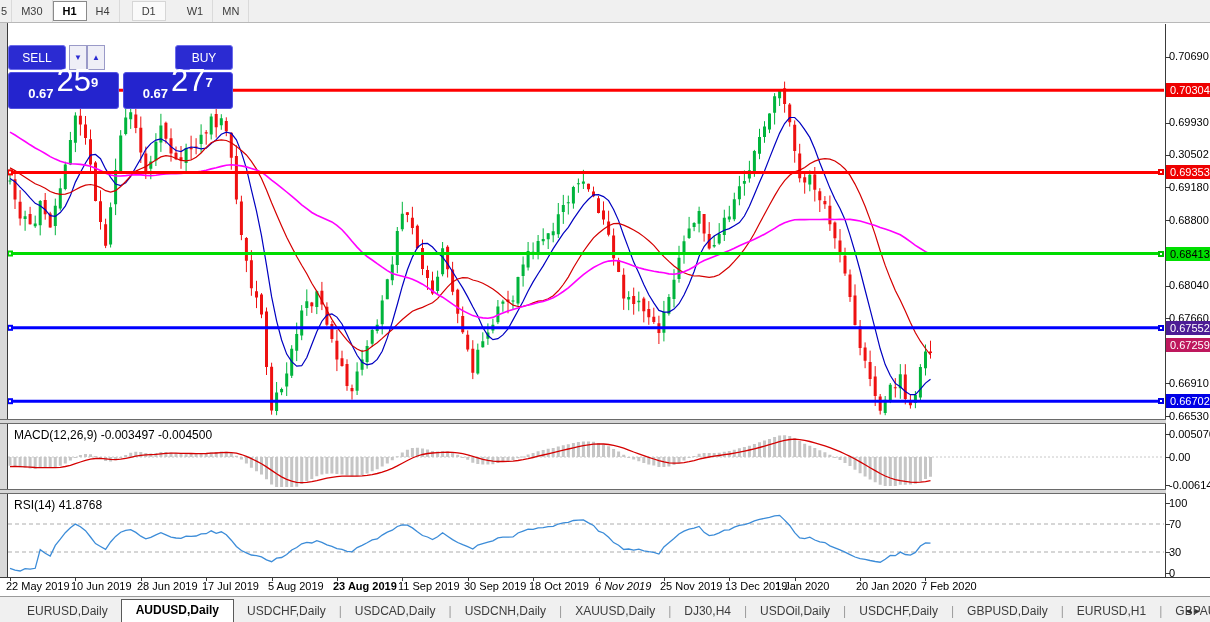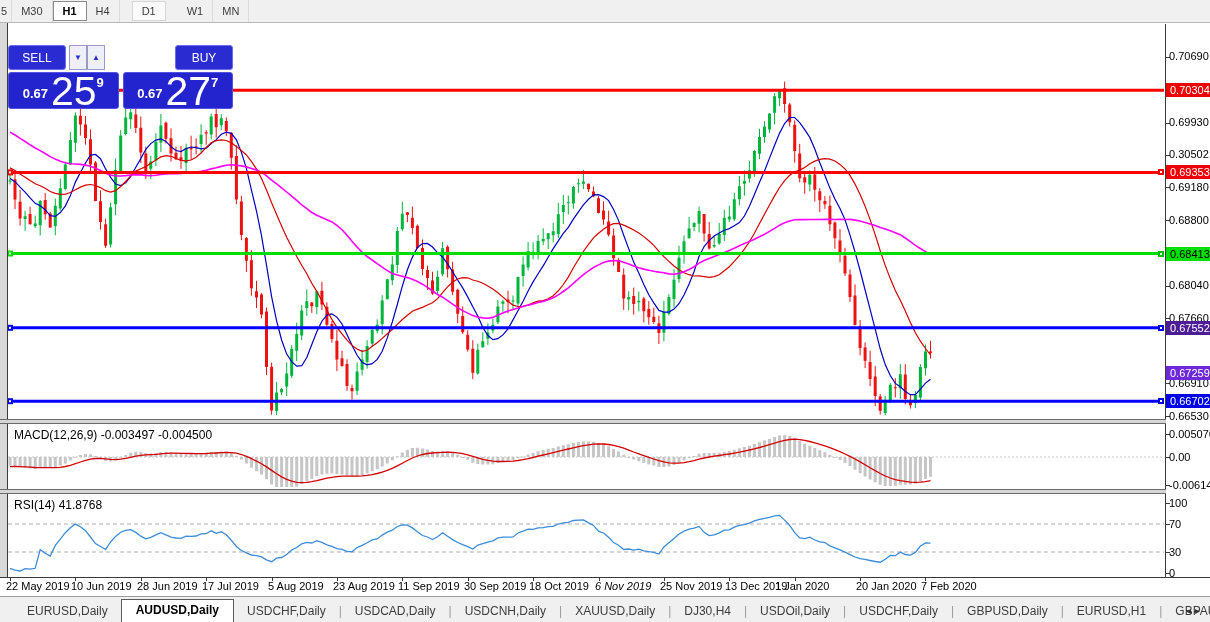--- a/index.html
+++ b/index.html
@@ -49,21 +49,21 @@
           border:1px solid #6C6CEC;border-radius:3px;box-sizing:border-box;cursor:pointer}
   .tp-spin{flex:1;display:flex;margin:0 3px}
   .sp-btn{width:18px;background:#EFEFF7;border:1px solid #9A9AC8;color:#2B2BD2;font-size:8px;
           display:flex;align-items:center;justify-content:center;box-sizing:border-box;cursor:pointer}
   #vol-input{flex:1;min-width:0;border:1px solid #9A9AC8;border-left:none;border-right:none;text-align:right;
              font-size:13px;padding:0 5px 0 0;outline:none;font-family:inherit;color:#000}
   .tp-row2{position:absolute;left:0;top:27px;width:100%;height:37px;display:flex;gap:4px}
   .quote-box{flex:1;background:#2424CE;border:1px solid #5252E2;border-radius:3px;color:#fff;
              display:flex;align-items:flex-end;justify-content:center;box-sizing:border-box;cursor:pointer}
   .q-pre{font-size:13px;font-weight:bold;padding-bottom:7px;margin-right:3px}
-  .q-big{font-size:41px;line-height:31px;padding-bottom:1px}
+  .q-big{font-size:31px;line-height:31px;padding-bottom:12px}
   .q-sup{font-size:13px;font-weight:bold;align-self:flex-start;padding-top:2px}
 </style>
 </head>
 <body>
 
 <div id="app">
 
   <div id="tf-toolbar">
       <div class="tfbtn first">5</div>
       <div class="tfbtn">M30</div>
@@ -156,21 +156,21 @@
       <div class="date-label" style="left: 6px;">22 May 2019</div>
       <div class="date-tick" style="left: 75px;"></div>
       <div class="date-label" style="left: 71px;">10 Jun 2019</div>
       <div class="date-tick" style="left: 141px;"></div>
       <div class="date-label" style="left: 137px;">28 Jun 2019</div>
       <div class="date-tick" style="left: 206px;"></div>
       <div class="date-label" style="left: 202px;">17 Jul 2019</div>
       <div class="date-tick" style="left: 272px;"></div>
       <div class="date-label" style="left: 268px;">5 Aug 2019</div>
       <div class="date-tick" style="left: 337px;"></div>
-      <div class="date-label" style="left: 333px;">23 Aug 2019</div>
+      <div class="date-label" style="left: 333px; font-weight: bold;">23 Aug 2019</div>
       <div class="date-tick" style="left: 402px;"></div>
       <div class="date-label" style="left: 398px;">11 Sep 2019</div>
       <div class="date-tick" style="left: 468px;"></div>
       <div class="date-label" style="left: 464px;">30 Sep 2019</div>
       <div class="date-tick" style="left: 533px;"></div>
       <div class="date-label" style="left: 529px;">18 Oct 2019</div>
       <div class="date-tick" style="left: 599px;"></div>
       <div class="date-label" style="left: 595px; font-style: italic;">6 Nov 2019</div>
       <div class="date-tick" style="left: 664px;"></div>
       <div class="date-label" style="left: 660px;">25 Nov 2019</div>
@@ -234,21 +234,21 @@
       <i></i>
     </div>
     <div class="hl-box" style="top:247px;background:#00DF00;color:#000000">0.68413</div>
     <div class="ax-marker" style="top:251px;background:#00C000">
       <i></i>
     </div>
     <div class="hl-box" style="top:321px;background:#4c1d95;color:#FFFFFF">0.67552</div>
     <div class="ax-marker" style="top:325px;background:#0000E6">
       <i></i>
     </div>
-    <div class="hl-box" style="top:366px;background:#6d28d9;color:#FFFFFF">0.67259</div>
+    <div class="hl-box" style="top:338px;background:#be185d;color:#FFFFFF">0.67259</div>
     <div class="hl-box" style="top:394px;background:#0000E6;color:#FFFFFF">0.66702</div>
     <div class="ax-marker" style="top:398px;background:#0000E6">
       <i></i>
     </div>
     <div class="tickmark" style="top:434px"></div>
     <div class="tick-label" style="top:428px">0.005076</div>
     <div class="tickmark" style="top:457px"></div>
     <div class="tick-label" style="top:451px">0.00</div>
     <div class="tickmark" style="top:485px"></div>
     <div class="tick-label" style="top:479px">-0.006148</div>

